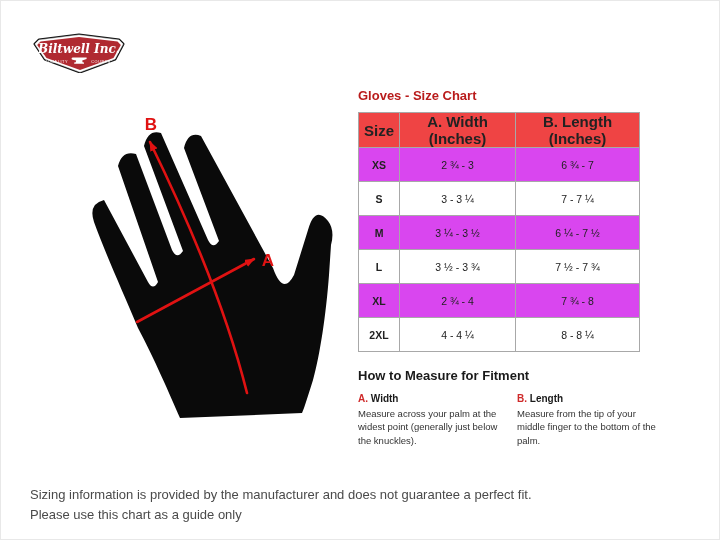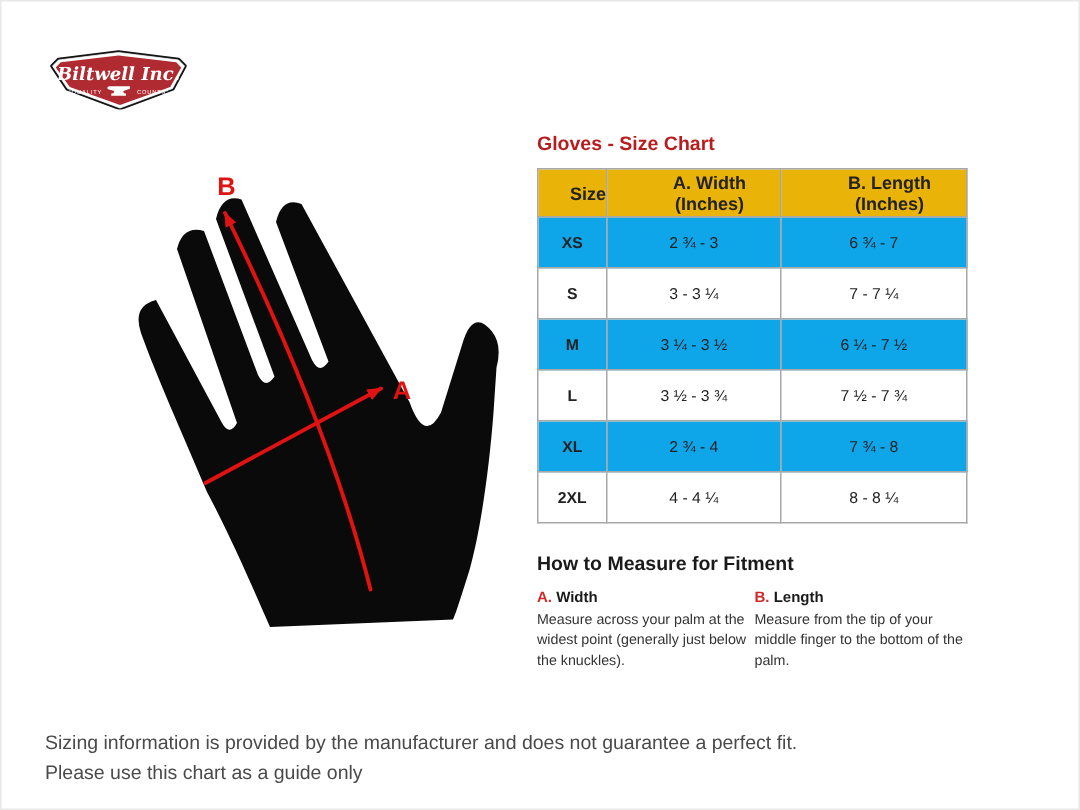--- a/index.html
+++ b/index.html
@@ -14,29 +14,29 @@
   .hand{position:absolute;left:80px;top:100px;width:260px;height:330px;}
   
   .chart-title{position:absolute;left:358px;top:88px;font-size:13px;font-weight:bold;color:#b91c1c;}
   table.size-chart{
     position:absolute;left:358px;top:112px;border-collapse:collapse;
     font-size:10.5px;color:#222;
   }
   table.size-chart th,table.size-chart td{
     border:1px solid #a8a8a8;text-align:center;vertical-align:middle;padding:0;
   }
-  table.size-chart th{height:31px;background:#eab308;font-weight:bold;font-size:12px;padding-left:21px;}
+  table.size-chart th{height:31px;background:#ef4444;font-weight:bold;font-size:15px;}
   table.size-chart td{height:33px;background:#ffffff;}
-  table.size-chart tr.alt td{background:#0ea5e9;}
+  table.size-chart tr.alt td{background:#d946ef;}
   table.size-chart td.size-col{font-weight:bold;}
   .col-size{width:41px;} .col-width{width:116px;} .col-length{width:124px;}
   
   .measure{position:absolute;left:358px;top:368px;width:292px;}
   .measure-title{font-size:13px;font-weight:bold;margin:0 0 10px 0;color:#1a1a1a;}
-  .measure-cols{display:grid;grid-template-columns:145px 142px;column-gap:0;}
+  .measure-cols{display:grid;grid-template-columns:145px 142px;column-gap:14px;}
   .measure-label{font-size:10px;font-weight:bold;color:#1a1a1a;}
   .measure-label .red-key{color:#cf2a2a;}
   .measure-desc{font-size:9.5px;color:#333;line-height:1.4;margin-top:3px;}
   
   .disclaimer{position:absolute;left:30px;top:485px;font-size:13px;color:#4a4a4a;line-height:1.55;}
 </style>
 </head>
 <body>
 
 <div class="page">

